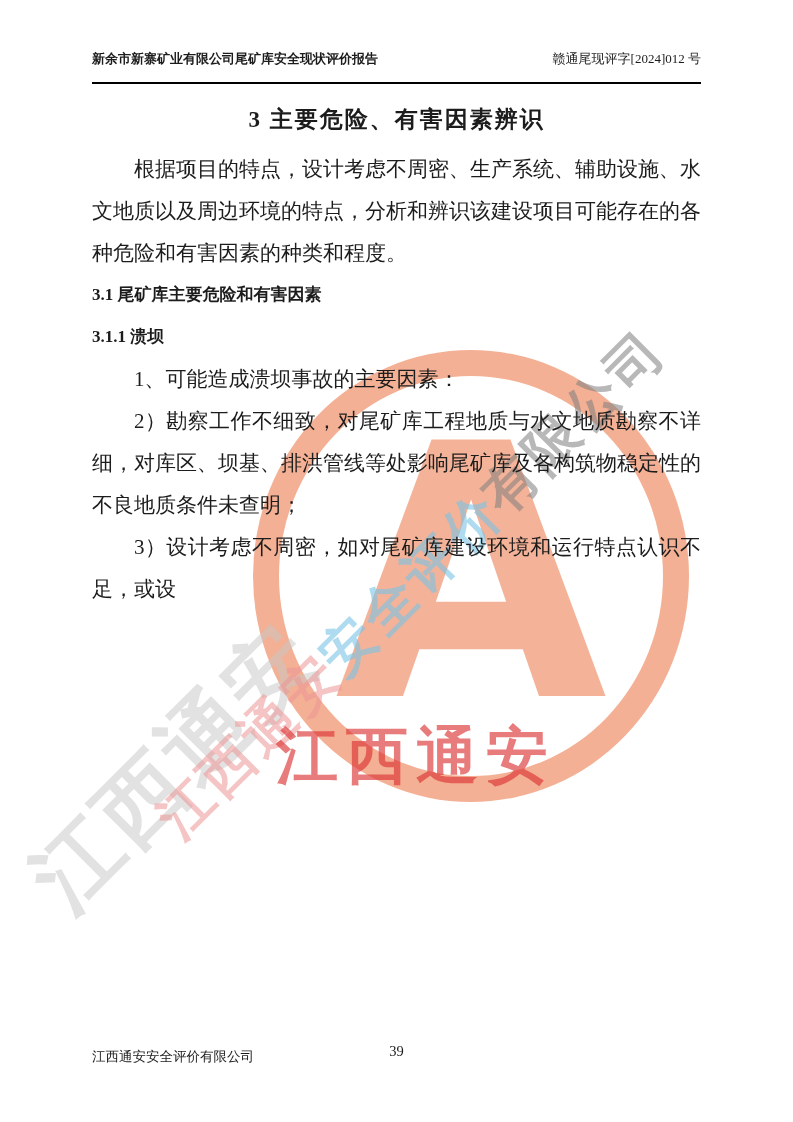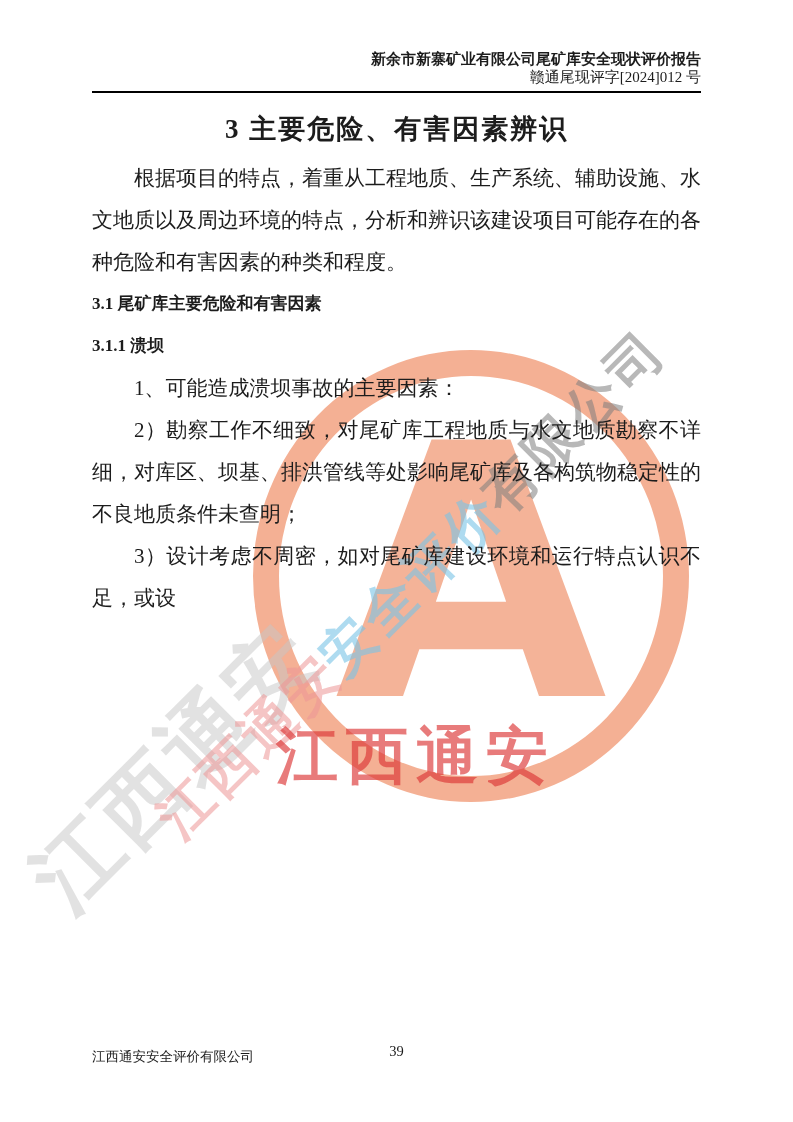--- a/index.html
+++ b/index.html
@@ -36,27 +36,27 @@
   .wm-seg-gray{left:492px;top:468px;color:rgba(125,125,125,0.55);}
   .wm-red{
     position:absolute;left:276px;top:714px;
     font-size:62px;font-weight:bold;letter-spacing:8px;white-space:nowrap;
     color:rgba(220,55,55,0.66);
   }
   
   .content{position:relative;z-index:2;padding:0 92px;}
   .page-header{
     display:flex;justify-content:space-between;align-items:flex-end;
-    padding-top:50px;padding-bottom:5px;border-bottom:2px solid #000;
-    font-size:15px;line-height:18px;flex-direction:column;
+    padding-top:50px;padding-bottom:14px;border-bottom:2px solid #000;
+    font-size:13px;line-height:18px;
   }
   .page-header .ph-left{font-weight:bold;}
   .page-title{
     margin:16px 0 8px 0;text-align:center;
-    font-size:27px;font-weight:bold;letter-spacing:2px;line-height:40px;
+    font-size:23px;font-weight:bold;letter-spacing:2px;line-height:40px;
   }
   .body-p{
     margin:0;font-size:21px;line-height:42px;
     text-align:justify;text-indent:2em;
   }
   .body-h2,.body-h3{
     margin:0;font-size:17px;line-height:42px;font-weight:bold;
   }
   .page-footer{
     position:absolute;left:92px;bottom:56px;z-index:2;
@@ -84,21 +84,21 @@
   </div>
 
   <div class="content">
     <div class="page-header">
       <span class="ph-left">新余市新寨矿业有限公司尾矿库安全现状评价报告</span>
       <span class="ph-right">赣通尾现评字[2024]012 号</span>
     </div>
 
     <h1 class="page-title">3 主要危险、有害因素辨识</h1>
 
-    <p class="body-p">根据项目的特点，着重从工程地质、生产系统、辅助设施、水文地质以及周边环境的特点，分析和辨识该建设项目可能存在的各种危险和有害因素的种类和程度。</p>
+    <p class="body-p">根据项目的特点，设计考虑不周密、生产系统、辅助设施、水文地质以及周边环境的特点，分析和辨识该建设项目可能存在的各种危险和有害因素的种类和程度。</p>
 
     <h2 class="body-h2">3.1 尾矿库主要危险和有害因素</h2>
 
     <h3 class="body-h3">3.1.1 溃坝</h3>
 
 
     <p class="body-p">1、可能造成溃坝事故的主要因素：</p>
 
 
     <p class="body-p">2）勘察工作不细致，对尾矿库工程地质与水文地质勘察不详细，对库区、坝基、排洪管线等处影响尾矿库及各构筑物稳定性的不良地质条件未查明；</p>

